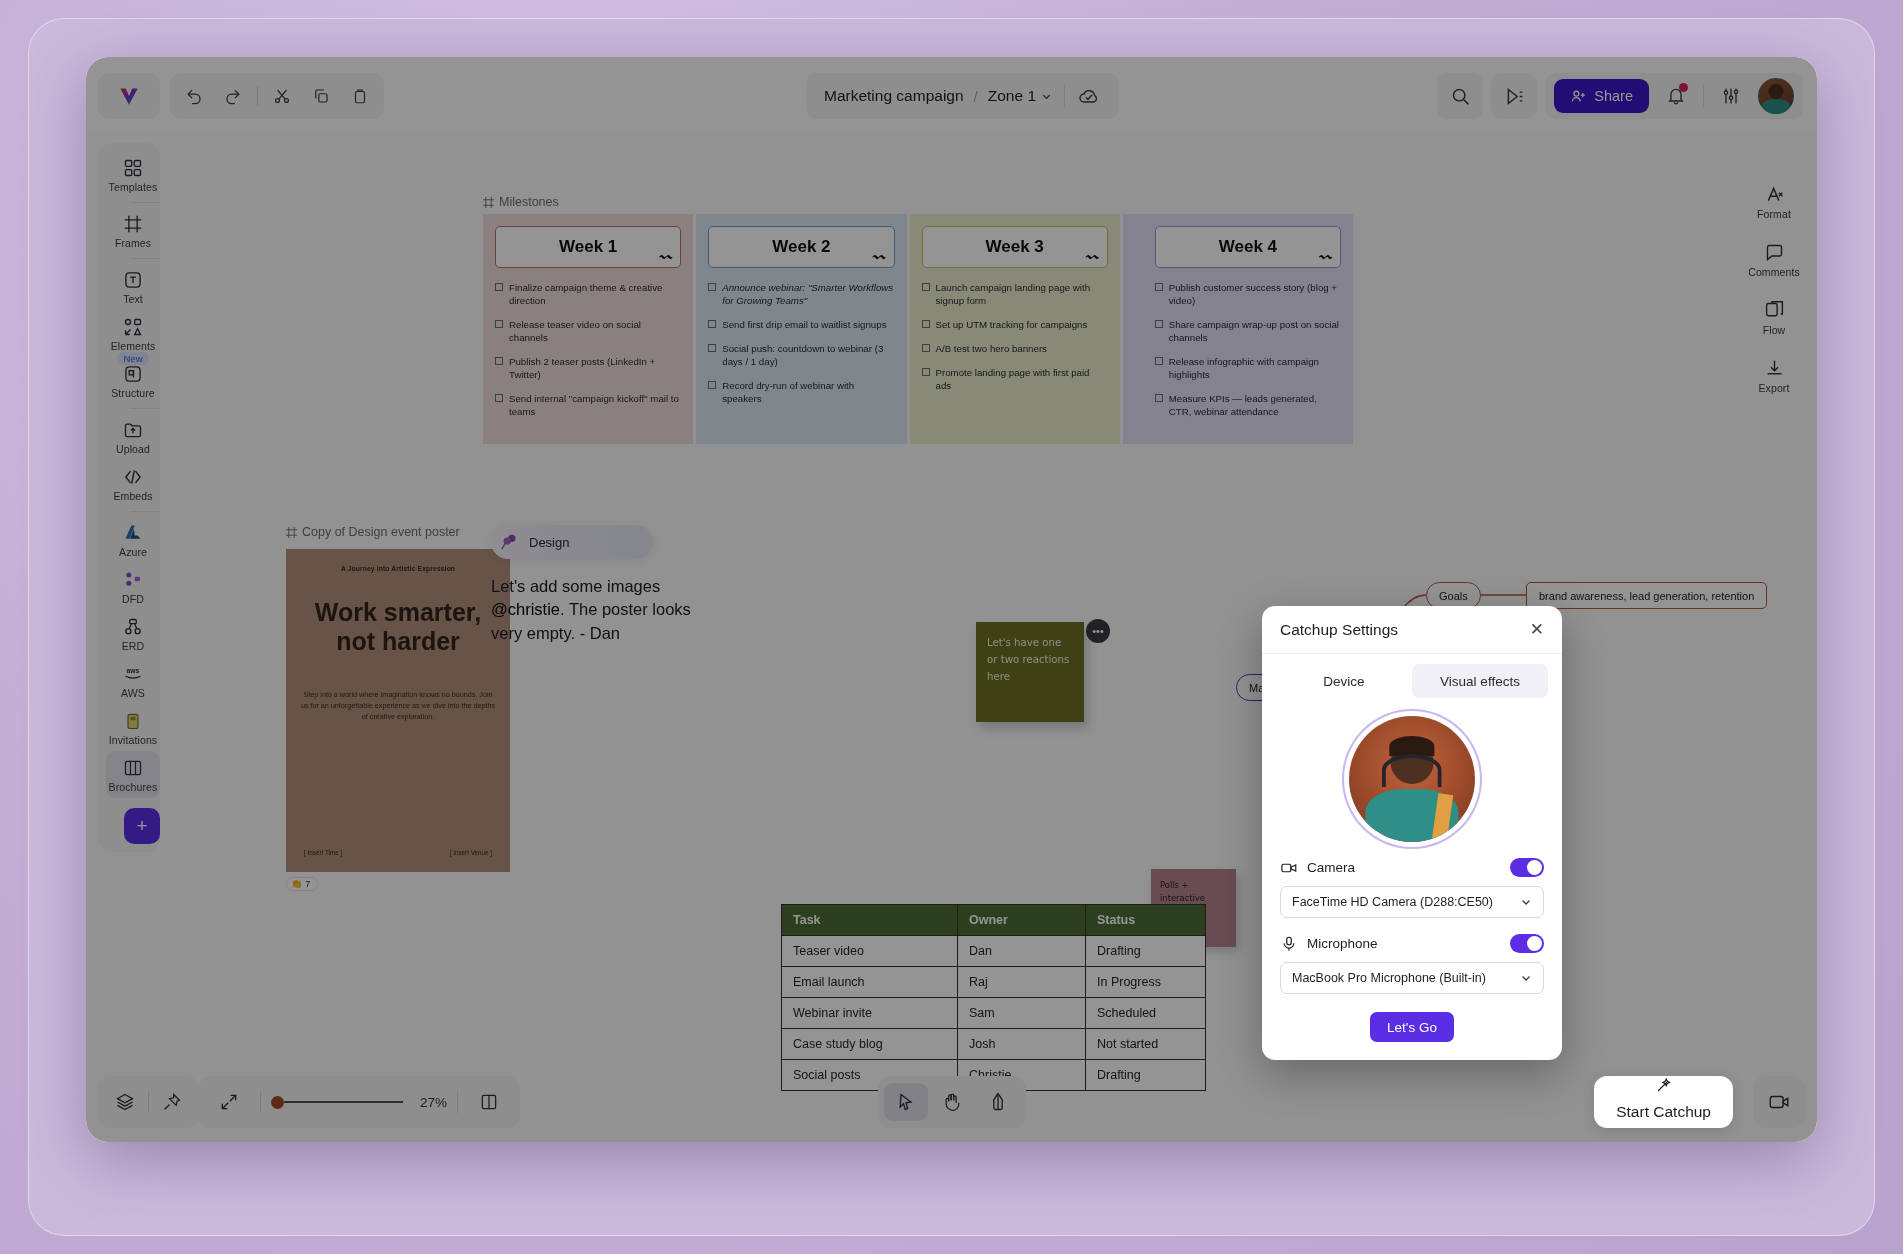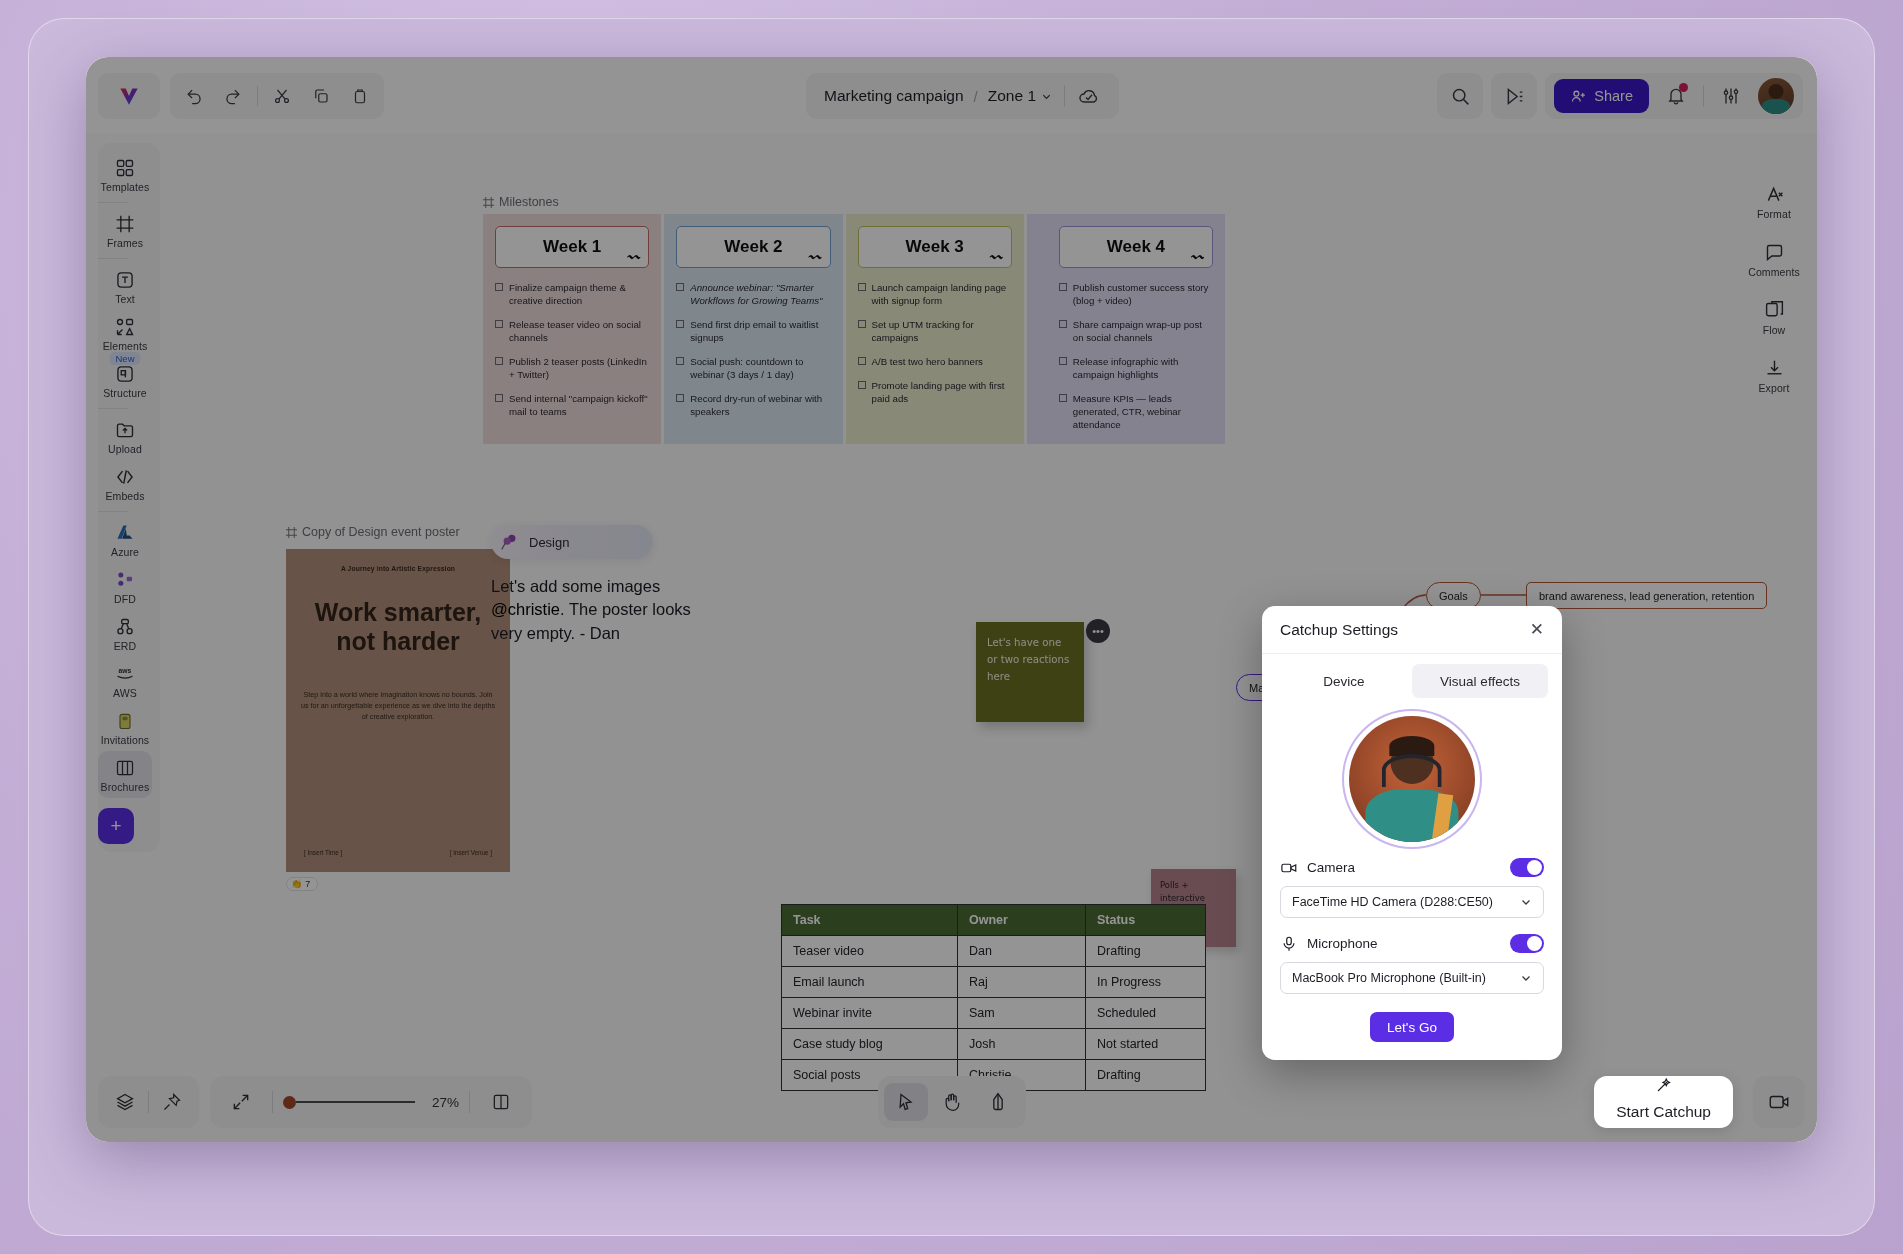--- a/index.html
+++ b/index.html
@@ -76,21 +76,21 @@
   #avatar{
     width:36px;height:36px;border-radius:50%;overflow:hidden;
     background:linear-gradient(160deg,#8a5a3a,#5d3a26);cursor:pointer;position:relative;
   }
   #avatar .av-head{position:absolute;left:50%;top:16%;transform:translateX(-50%);width:42%;height:42%;border-radius:50%;background:#4a2e1d;}
   #avatar .av-body{position:absolute;left:50%;bottom:-6%;transform:translateX(-50%);width:78%;height:48%;border-radius:42% 42% 0 0;background:#2e8d86;}
   
   #leftbar{
     position:absolute; left:12px; top:86px; width:62px;
     background:#f4f4f6; border-radius:14px; z-index:20;
-    padding:8px 0 8px; display:flex; flex-direction:column; align-items:flex-start;
+    padding:8px 0 8px; display:flex; flex-direction:column; align-items:flex-end;
   }
   .side-item{
     width:54px; padding:7px 0 5px; display:flex;flex-direction:column;align-items:center;gap:3px;
     border-radius:10px; cursor:pointer; position:relative;
   }
   .side-item.active{ background:#e3e3ea; }
   .side-label{ font-size:10.5px; color:#3b3b44; letter-spacing:.1px;}
   .side-div{ width:30px;height:1px;background:#e0e0e6;margin:4px 0;}
   .badge-new{
     position:absolute; top:-5px; left:50%; transform:translateX(-50%);
@@ -104,21 +104,21 @@
   #rightbar{
     position:absolute; right:12px; top:120px; width:62px; z-index:20;
     display:flex;flex-direction:column;align-items:center;gap:10px;
   }
   
   .frame-label{
     font-size:12.5px; color:#6d6d77; display:flex;align-items:center;gap:5px;
     position:absolute;
   }
   #milestones{
-    position:absolute; left:397px; top:157px; width:742px; height:230px;
+    position:absolute; left:397px; top:157px; width:870px; height:230px;
     display:flex; gap:3px;
   }
   .week-card{ flex:1; padding:12px 12px 10px; }
   .wc1{ background:#f0dcdc; }
   .wc2{ background:#dce8f2; }
   .wc3{ background:#eaeccd; }
   .wc4{ background:#e2e0f4;padding-left:32px; }
   .wc-head{
     background:#fff;border-radius:5px;height:42px;display:flex;align-items:center;justify-content:center;
     position:relative; margin-bottom:13px;
@@ -196,21 +196,21 @@
   }
   #task-table .c-task{ width:176px; }
   #task-table .c-owner{ width:128px; }
   #task-table .c-status{ width:120px; }
   
   .bot-group{
     position:absolute; bottom:14px; height:52px; background:#f4f4f6;border-radius:13px;
     display:flex;align-items:center; z-index:20;
   }
   #bot-left{ left:12px; padding:0 6px; gap:2px; }
-  #bot-zoom{ left:124px; padding:0 10px; gap:10px; }
+  #bot-zoom{ left:112px; padding:0 10px; gap:10px; }
   .bot-btn{ width:42px;height:38px;display:flex;align-items:center;justify-content:center;border-radius:9px;cursor:pointer;}
   #zoom-slider{ display:flex;align-items:center;gap:0;width:132px;}
   #zoom-knob{ width:13px;height:13px;border-radius:50%;background:#a4482a;flex:0 0 auto;}
   #zoom-track{ height:1.6px;background:#4a4a54;flex:1;}
   #zoom-value{ font-size:13.5px;color:#33333b;min-width:34px;text-align:right;}
   #bot-center{
     position:absolute; bottom:14px; left:50%; transform:translateX(-50%);
     height:52px;background:#f4f4f6;border-radius:13px;display:flex;align-items:center;padding:0 6px;gap:2px;z-index:20;
   }
   .bc-btn{width:44px;height:38px;display:flex;align-items:center;justify-content:center;border-radius:9px;cursor:pointer;}

